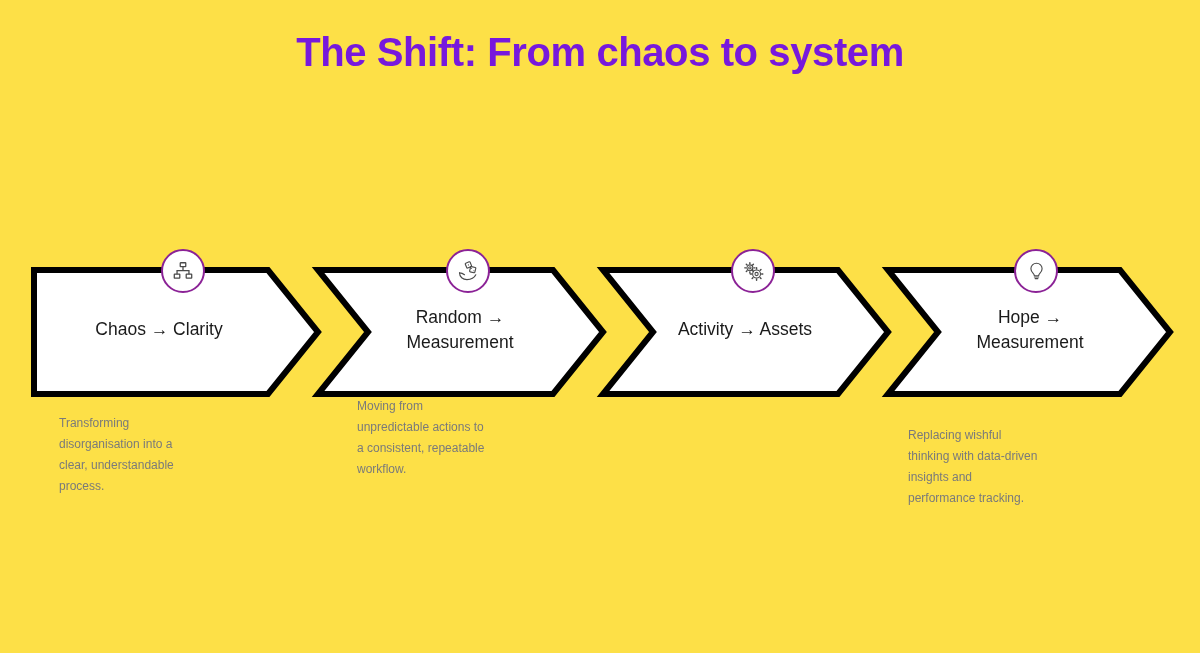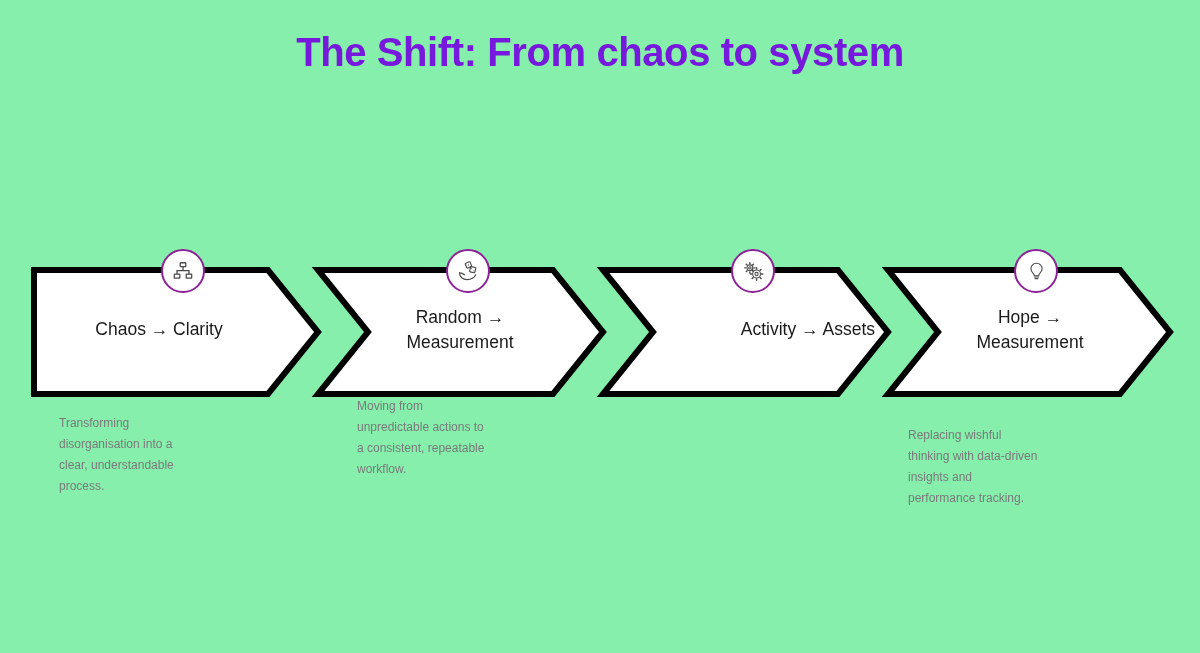--- a/index.html
+++ b/index.html
@@ -12,21 +12,21 @@
     height: 653px;
     position: relative;
     overflow: hidden;
     font-family: "Liberation Sans", sans-serif;
     -webkit-font-smoothing: antialiased;
   }
 
   #slide {
     position: absolute;
     inset: 0;
-    background: #86efac;
+    background: #fde047;
   }
 
   
   #title {
     position: absolute;
     left: 0;
     top: 28px;
     width: 1200px;
     text-align: center;
     font-size: 40px;
@@ -107,21 +107,21 @@
 
         <path d="M 603 8 L 838 8 L 888 70 L 838 132 L 603 132 L 653 70 Z"></path>
 
         <path d="M 888 8 L 1120 8 L 1170 70 L 1120 132 L 888 132 L 938 70 Z"></path>
       </g>
     </svg>
 
     <div class="step-label" style="left:34px; top:55px; width:250px;">Chaos → Clarity</div>
     <div class="step-label" style="left:330px; top:43px; width:260px;">Random →
 Measurement</div>
-    <div class="step-label" style="left:615px; top:55px; width:260px;text-align:right;">Activity → Assets</div>
+    <div class="step-label" style="left:615px; top:55px; width:260px;">Activity → Assets</div>
     <div class="step-label" style="left:900px; top:43px; width:260px;">Hope →
 Measurement</div>
 
     <div class="badge" style="left:161px; top:-13px;">
       <span>
         <svg width="22" height="22" viewBox="0 0 24 24" fill="none" stroke="#4a4a4a" stroke-width="1.4">
           <rect x="9" y="3" width="6" height="4.2" rx="0.4"></rect>
           <rect x="2.5" y="15.5" width="6" height="4.2" rx="0.4"></rect>
           <rect x="15.5" y="15.5" width="6" height="4.2" rx="0.4"></rect>
           <path d="M12 7.2 L12 11.5 M5.5 15.5 L5.5 11.5 L18.5 11.5 L18.5 15.5"></path>

